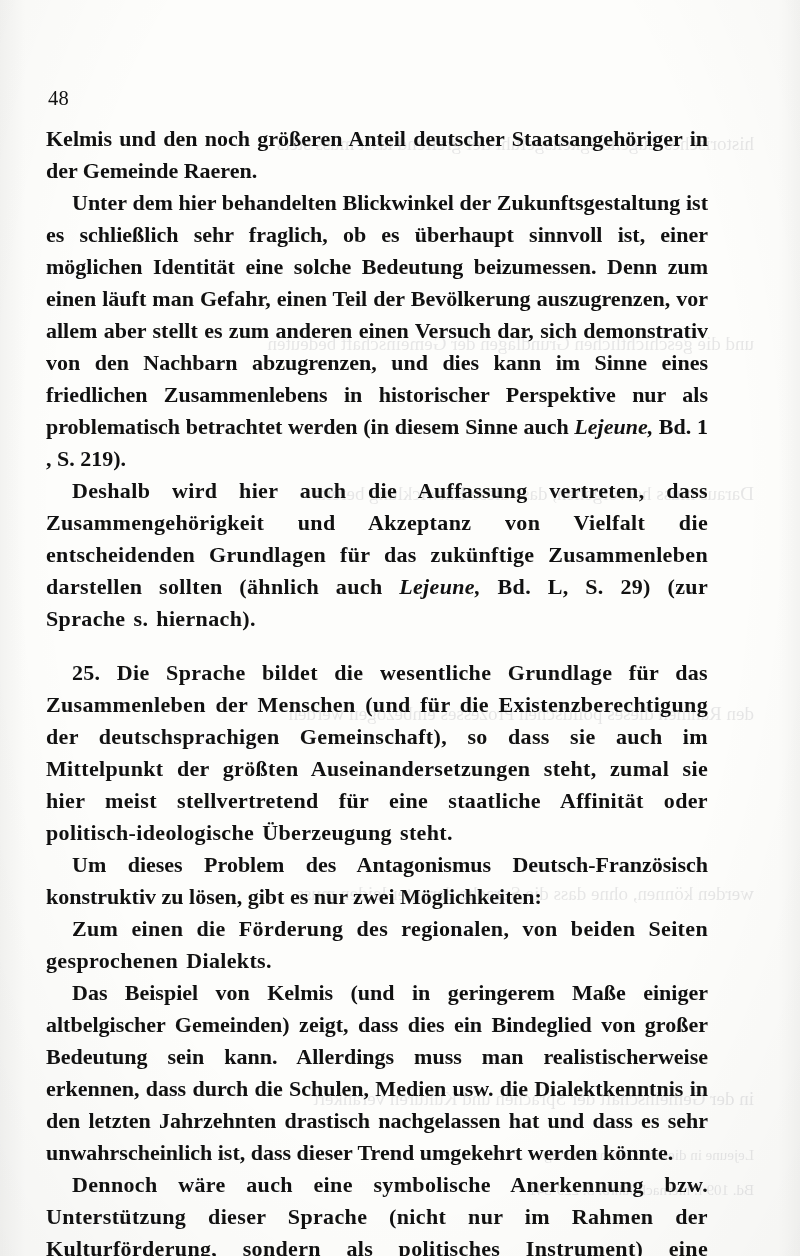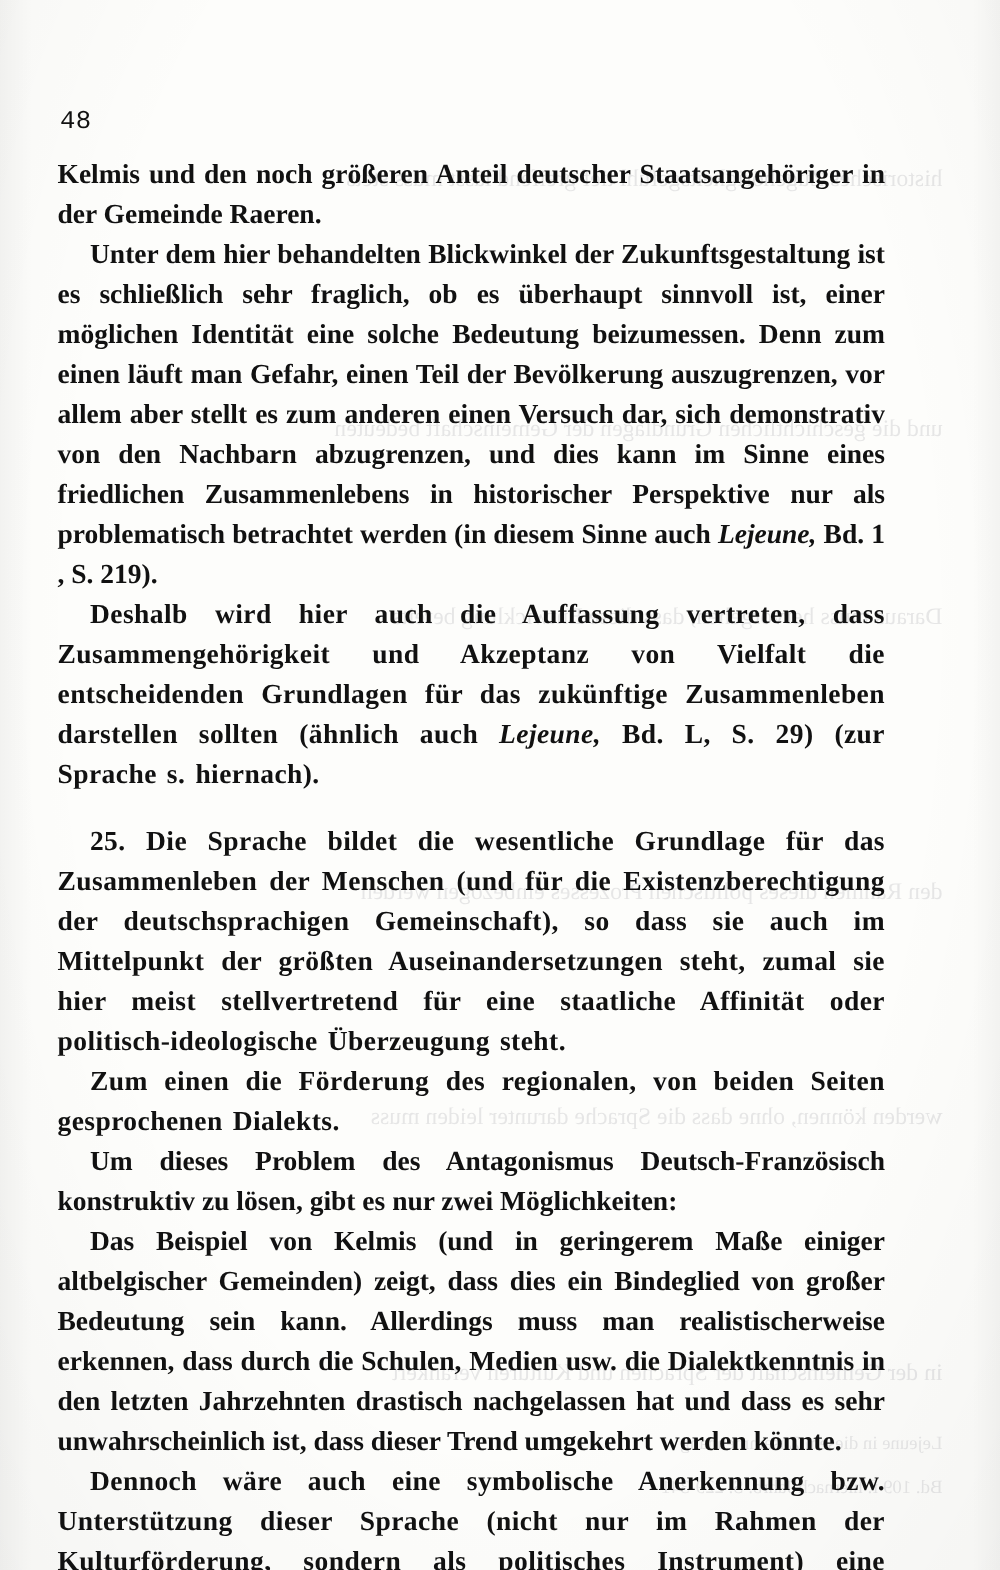--- a/index.html
+++ b/index.html
@@ -35,21 +35,20 @@
   }
   .content {
     position: relative;
     z-index: 2;
   }
   .folio {
     font-size: 20.5px;
     line-height: 1;
     margin: 0 0 14px 2px;
     letter-spacing: 0.2px;
-    font-family: Liberation Mono, monospace;
   }
   p {
     margin: 0;
     font-size: 22px;
     line-height: 1.455;
     text-align: justify;
     text-justify: inter-word;
     hyphens: none;
     font-weight: bold;
   }
@@ -125,26 +124,26 @@
     <p class="indent spaced">
       <span>Deshalb wird hier auch die Auffassung vertreten, dass Zusammengehörigkeit und Akzeptanz von Vielfalt die entscheidenden Grundlagen für das zukünftige Zusammenleben darstellen sollten (ähnlich auch </span><em class="ital">Lejeune,</em><span> Bd. L, S. 29) (zur Sprache s. hiernach).</span>
     </p>
 
     <div class="gap-section"></div>
 
     <p class="indent spaced">
       <span class="sec-num">25.</span><span> Die Sprache bildet die wesentliche Grundlage für das Zusammenleben der Menschen (und für die Existenzberechtigung der deutschsprachigen Gemeinschaft), so dass sie auch im Mittelpunkt der größten Auseinandersetzungen steht, zumal sie hier meist stellvertretend für eine staatliche Affinität oder politisch-ideologische Überzeugung steht.</span>
     </p>
 
+    <p class="indent">
+      <span>Um dieses Problem des Antagonismus Deutsch-Französisch konstruktiv zu lösen, gibt es nur zwei Möglichkeiten:</span>
+    </p>
+
     <p class="indent spaced">
       <span>Zum einen die Förderung des regionalen, von beiden Seiten gesprochenen Dialekts.</span>
-    </p>
-
-    <p class="indent">
-      <span>Um dieses Problem des Antagonismus Deutsch-Französisch konstruktiv zu lösen, gibt es nur zwei Möglichkeiten:</span>
     </p>
 
     <p class="indent">
       <span>Das Beispiel von Kelmis (und in geringerem Maße einiger altbelgischer Gemeinden) zeigt, dass dies ein Bindeglied von großer Bedeutung sein kann. Allerdings muss man realistischerweise erkennen, dass durch die Schulen, Medien usw. die Dialektkenntnis in den letzten Jahrzehnten drastisch nachgelassen hat und dass es sehr unwahrscheinlich ist, dass dieser Trend umgekehrt werden könnte.</span>
     </p>
 
     <p class="indent spaced">
       <span>Dennoch wäre auch eine symbolische Anerkennung bzw. Unterstützung dieser Sprache (nicht nur im Rahmen der Kulturförderung, sondern als politisches Instrument) eine sinnvolle Maßnahme. Dabei muss man nicht so weit gehen wie Luxemburg, das Luxemburgisch zur Nationalsprache erhoben hat, aber es wäre hilfreich zu erkennen, wie unsere südlichen Nachbarn mit dieser Frage der Zwei- bzw. Dreisprachigkeit umgegangen sind.</span>
     </p>
 

